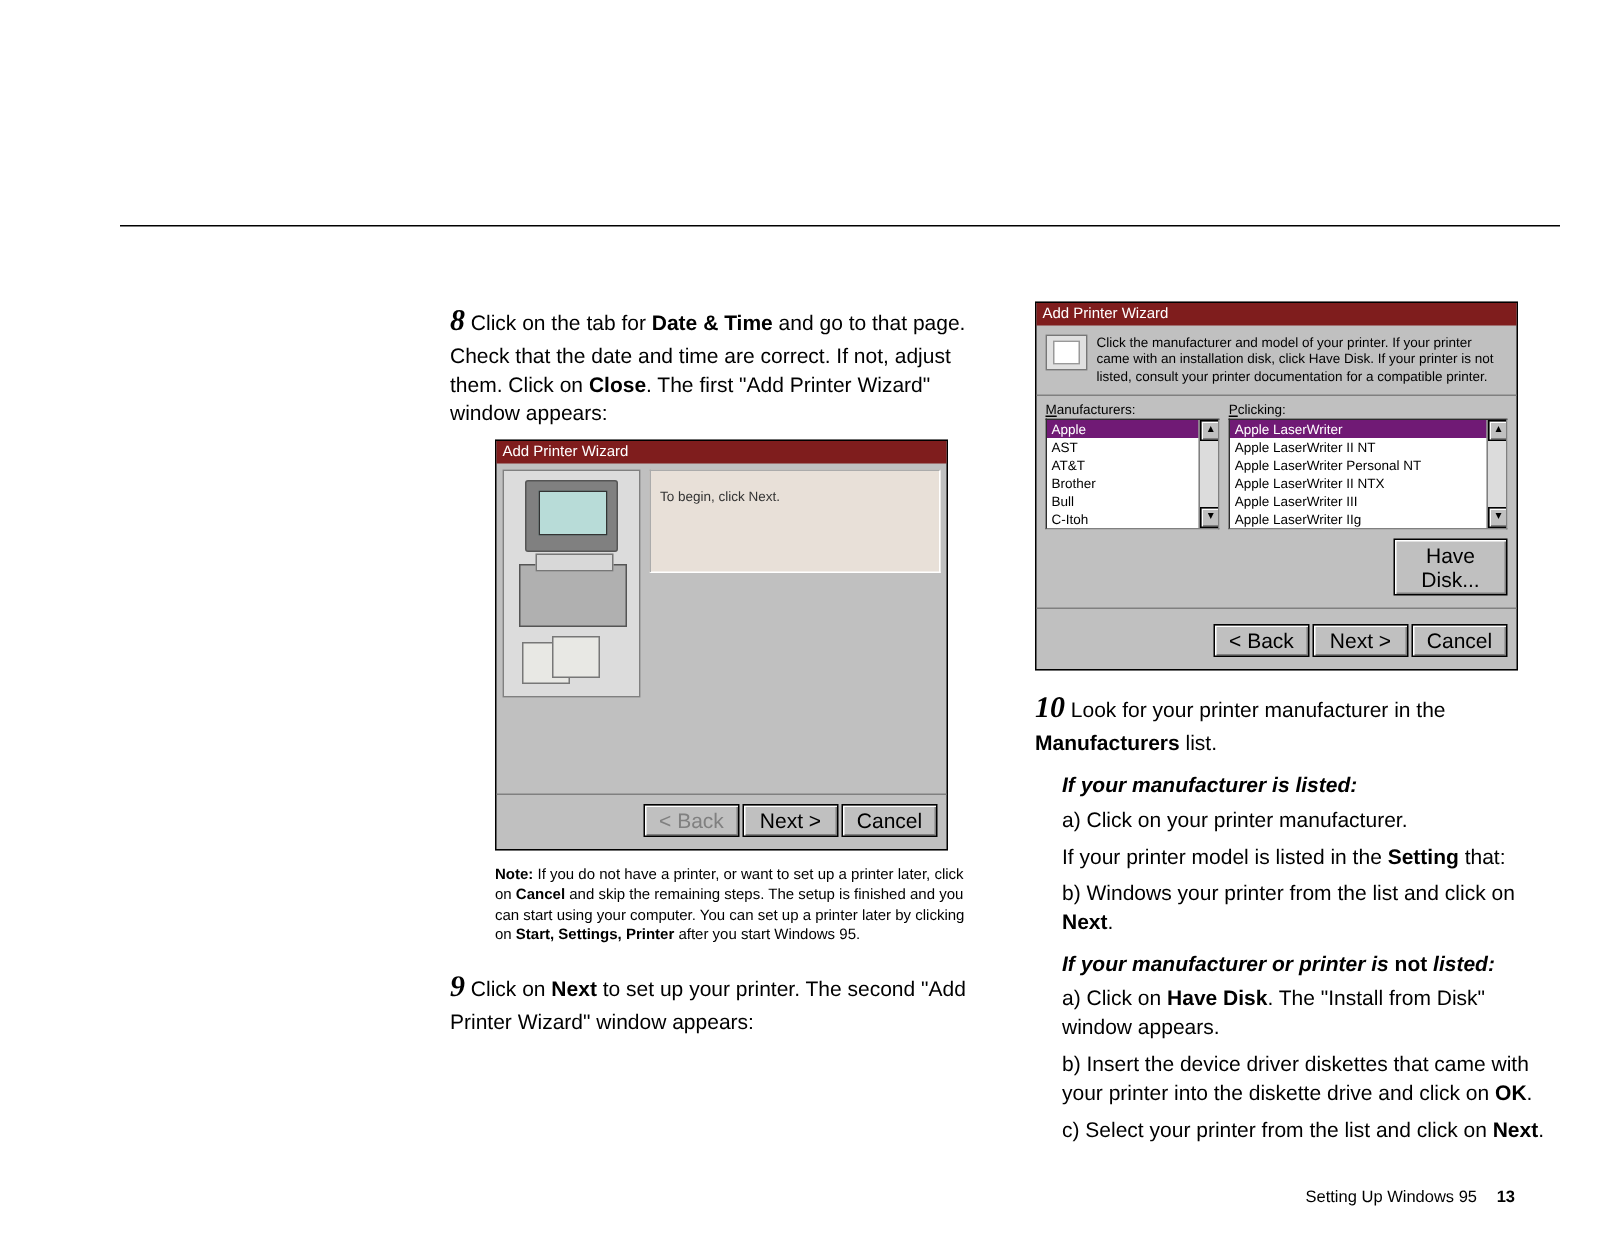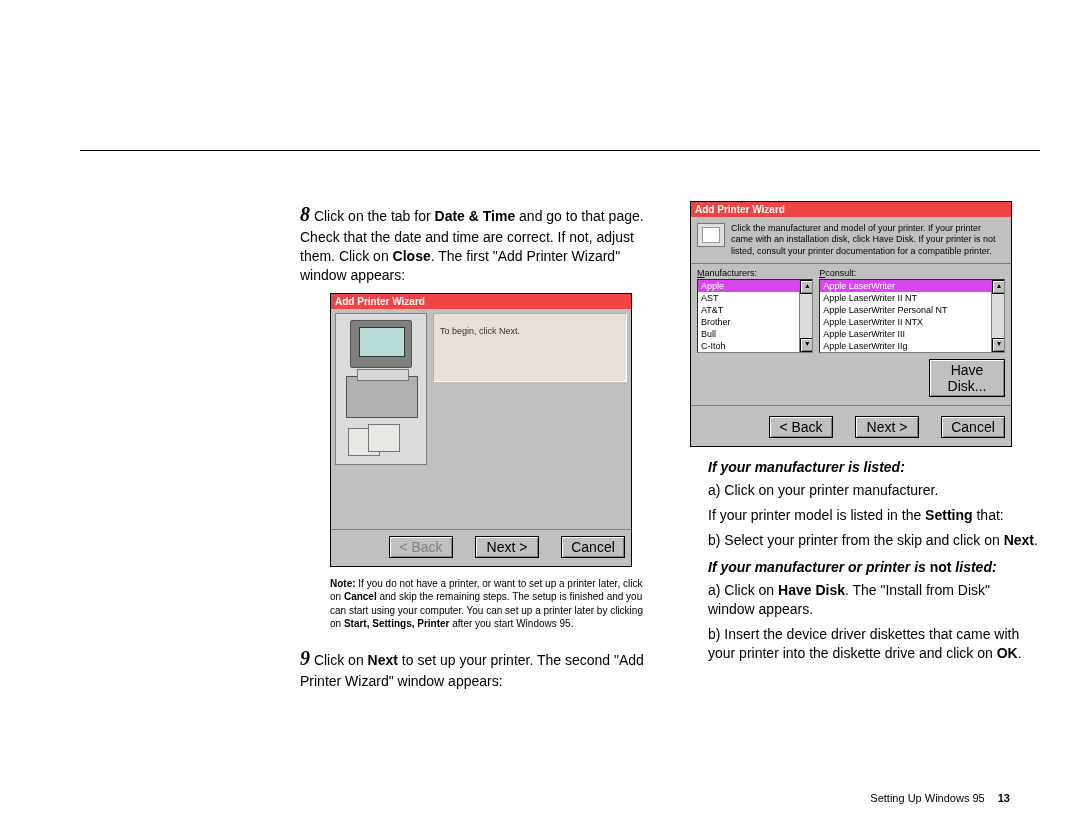--- a/index.html
+++ b/index.html
@@ -49,23 +49,23 @@
   .dialog {
     border: 1px solid #000;
     background: #c0c0c0;
     font-family: "MS Sans Serif", Arial, sans-serif;
     font-size: 10px;
     color: #000;
     margin: 6px 0 10px 30px;
   }
   .dlg1 { width: 300px; }
   .titlebar {
-    background: #ef4444;
+    background: #7f1d1d;
     color: #fff;
-    font-weight: bold;
+    font-weight: normal;
     padding: 2px 4px;
     font-size: 10px;
   }
   .dlg1-body { display:flex; padding:4px; }
   .dlg1-img {
     width: 90px; height: 150px;
     background: #dcdcdc;
     border: 1px solid #808080;
     margin-right:6px;
     position:relative;
@@ -97,21 +97,21 @@
     background:#e8e0d8;
     border:1px inset #fff;
     padding:6px;
     height:55px;
     font-size:9px;
     line-height:1.25;
     color:#333;
   }
   .dlg1-text .begin { margin-top:6px; display:block;}
   .dlg-buttons {
-    display:flex; justify-content:flex-end; gap:22px; padding:6px 6px 8px 6px; border-top:1px solid #808080;
+    display:flex; justify-content:flex-end; gap:2px; padding:6px 6px 8px 6px; border-top:1px solid #808080;
   }
   .winbtn {
     font-size:14px; padding:2px 0; width:62px; text-align:center;
     background:#c0c0c0; border:1px solid #000;
     box-shadow: inset 1px 1px 0 #fff, inset -1px -1px 0 #808080;
   }
   .winbtn.disabled { color:#808080; }
 
   
   .dlg2 { width: 320px; margin:0 0 12px 0;}
@@ -124,21 +124,21 @@
   .dlg2-icon::after{ content:""; position:absolute; left:4px; top:3px; width:16px; height:14px; background:#fff; border:1px solid #999;}
   .dlg2-lists { display:flex; gap:6px; padding:4px 6px 2px 6px; }
   .listcol { display:flex; flex-direction:column; flex:1; }
   .listcol.wide{ flex:1.6;}
   .listlabel { font-size:9px; margin-bottom:1px; }
   .listlabel u { text-decoration: underline; }
   .listbox {
     background:#fff; border:1px inset #808080; height:72px; overflow:hidden; position:relative; font-size:9px;
   }
   .listbox .row { padding:0 3px; line-height:12px; white-space:nowrap;}
-  .listbox .row.sel { background:#d946ef; color:#fff; }
+  .listbox .row.sel { background:#701a75; color:#fff; }
   .scrollbar {
     position:absolute; right:0; top:0; width:12px; height:100%; background:#dcdcdc; border-left:1px solid #808080;
   }
   .scrollbar .arrow { position:absolute; left:0; width:12px; height:12px; background:#c0c0c0; border:1px solid #000; box-shadow: inset 1px 1px 0 #fff, inset -1px -1px 0 #808080; font-size:8px; text-align:center; line-height:10px;}
   .scrollbar .up{ top:0;} .scrollbar .down{ bottom:0;}
   .havedisk-row { display:flex; justify-content:flex-end; padding:4px 6px 8px 6px; border-bottom:1px solid #808080;}
   .dlg2 .dlg-buttons { border-top:none; padding-top:10px;}
 
   .footer {
     position:absolute; right:70px; bottom:30px; font-size:11px;
@@ -209,21 +209,21 @@
                 <div class="row">Bull</div>
                 <div class="row">C-Itoh</div>
                 <div class="row">Canon</div>
                 <div class="scrollbar">
                   <div class="arrow up">▴</div>
                   <div class="arrow down">▾</div>
                 </div>
             </div>
           </div>
           <div class="listcol wide">
-            <div class="listlabel"><u>P</u><span>consult:</span></div>
+            <div class="listlabel"><u>P</u><span>clicking:</span></div>
             <div class="listbox" id="prnbox">
               <div class="row sel">Apple LaserWriter</div>
                 <div class="row">Apple LaserWriter II NT</div>
                 <div class="row">Apple LaserWriter Personal NT</div>
                 <div class="row">Apple LaserWriter II NTX</div>
                 <div class="row">Apple LaserWriter III</div>
                 <div class="row">Apple LaserWriter IIg</div>
                 <div class="row">Apple LaserWriter Plus</div>
                 <div class="scrollbar">
                   <div class="arrow up">▴</div>
@@ -235,38 +235,44 @@
         <div class="havedisk-row">
           <div class="winbtn" style="width:74px;">Have Disk...</div>
         </div>
         <div class="dlg-buttons">
           <div class="winbtn">&lt; Back</div>
           <div class="winbtn">Next &gt;</div>
           <div class="winbtn">Cancel</div>
         </div>
       </div>
 
+      <p class="para">
+        <span class="step-num">10</span><span> Look for your printer manufacturer in the </span><span class="bold">Manufacturers</span><span> list.</span>
+      </p>
 
       <div class="heading-line">If your manufacturer is listed:</div>
       <div class="sub-indent">a)  Click on your printer manufacturer.</div>
       <div class="sub-indent">
         <span>If your printer model is listed in the </span><span class="bold">Setting</span><span> that:</span>
       </div>
       <div class="sub-indent">
-        <span>b)  Select your printer from the skip and click on </span><span class="bold">Next</span><span>.</span>
+        <span>b)  Windows your printer from the list and click on </span><span class="bold">Next</span><span>.</span>
       </div>
 
       <div class="heading-line">
         <span>If your manufacturer or printer is </span><span style="font-style:normal;">not</span><span> listed:</span>
       </div>
       <div class="sub-indent">
         <span>a)  Click on </span><span class="bold">Have Disk</span><span>.  The "Install from Disk" window appears.</span>
       </div>
       <div class="sub-indent">
         <span>b)  Insert the device driver diskettes that came with your printer into the diskette drive and click on </span><span class="bold">OK</span><span>.</span>
+      </div>
+      <div class="sub-indent">
+        <span>c)  Select your printer from the list and click on </span><span class="bold">Next</span><span>.</span>
       </div>
     </div>
 
   </div>
 </div>
 
 <div class="footer">
   <span>Setting Up Windows 95</span>
   <span class="pg">13</span>
 </div>

